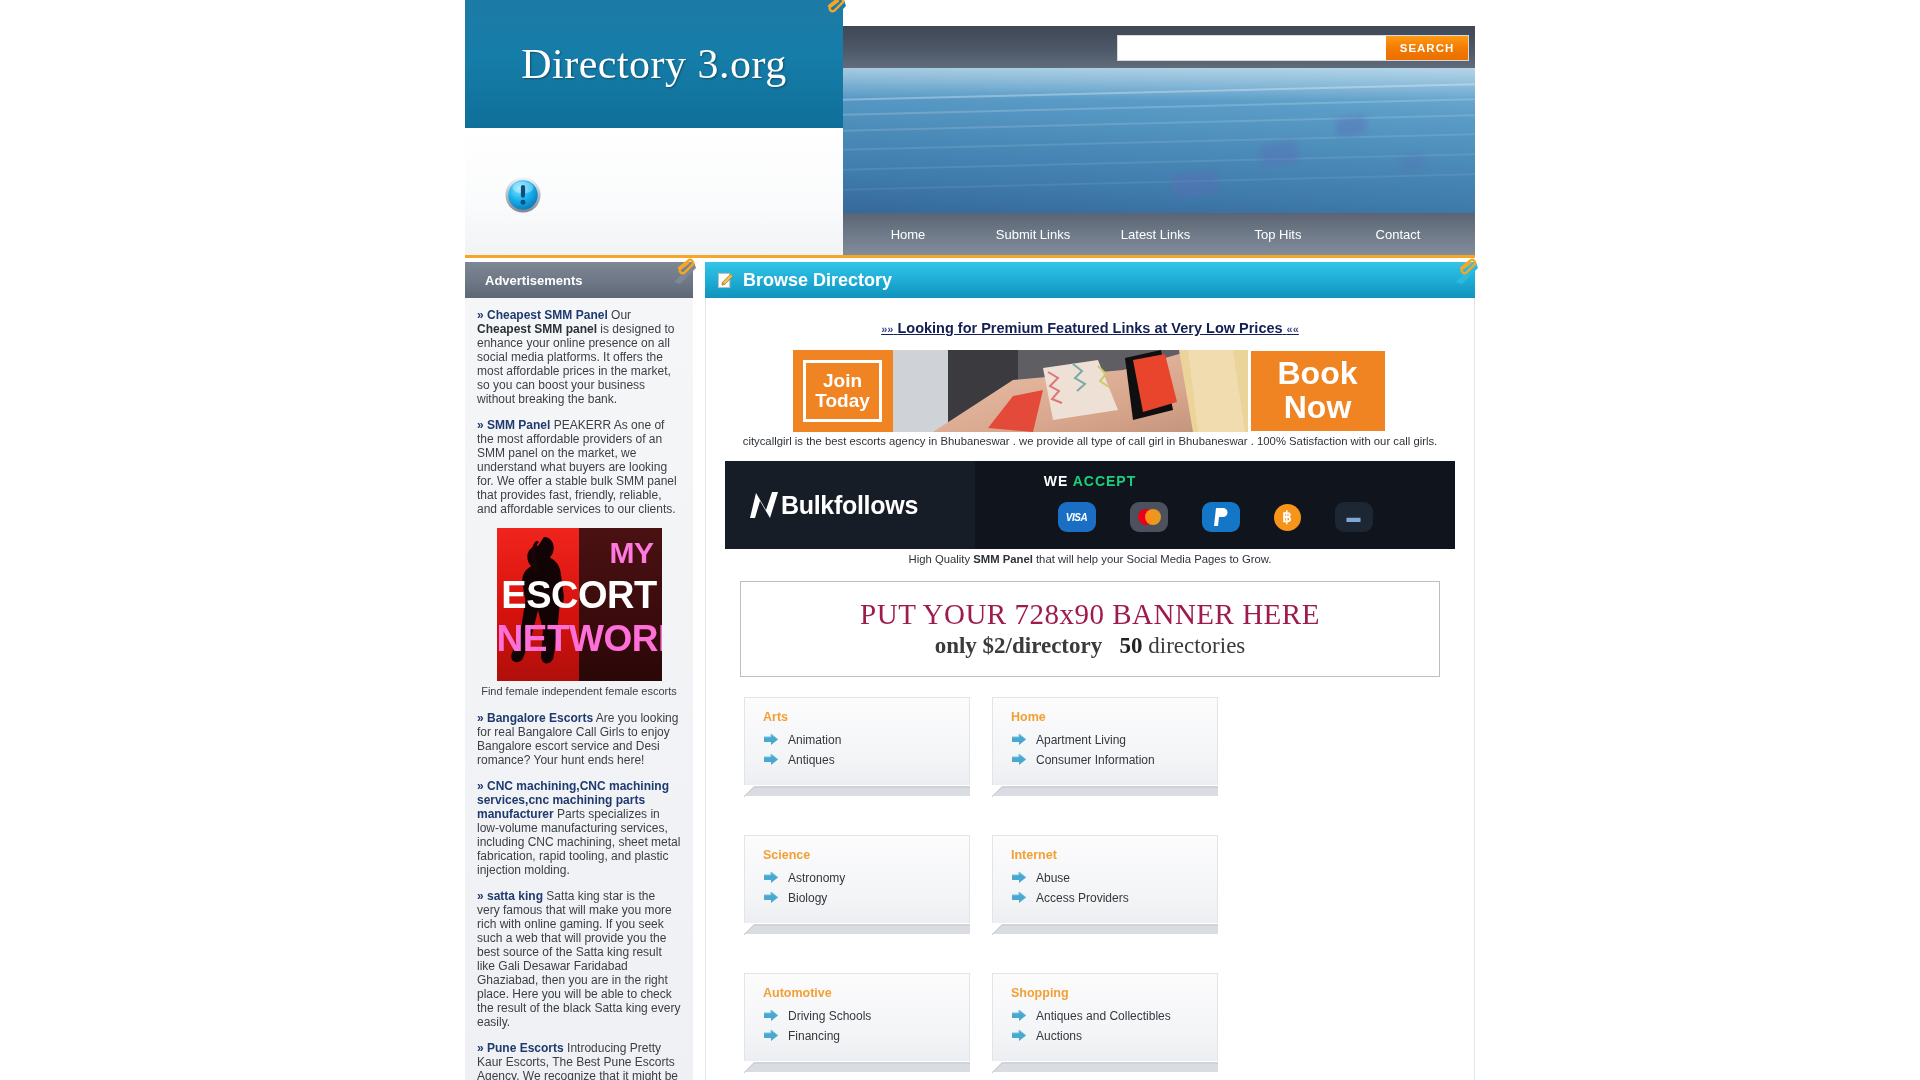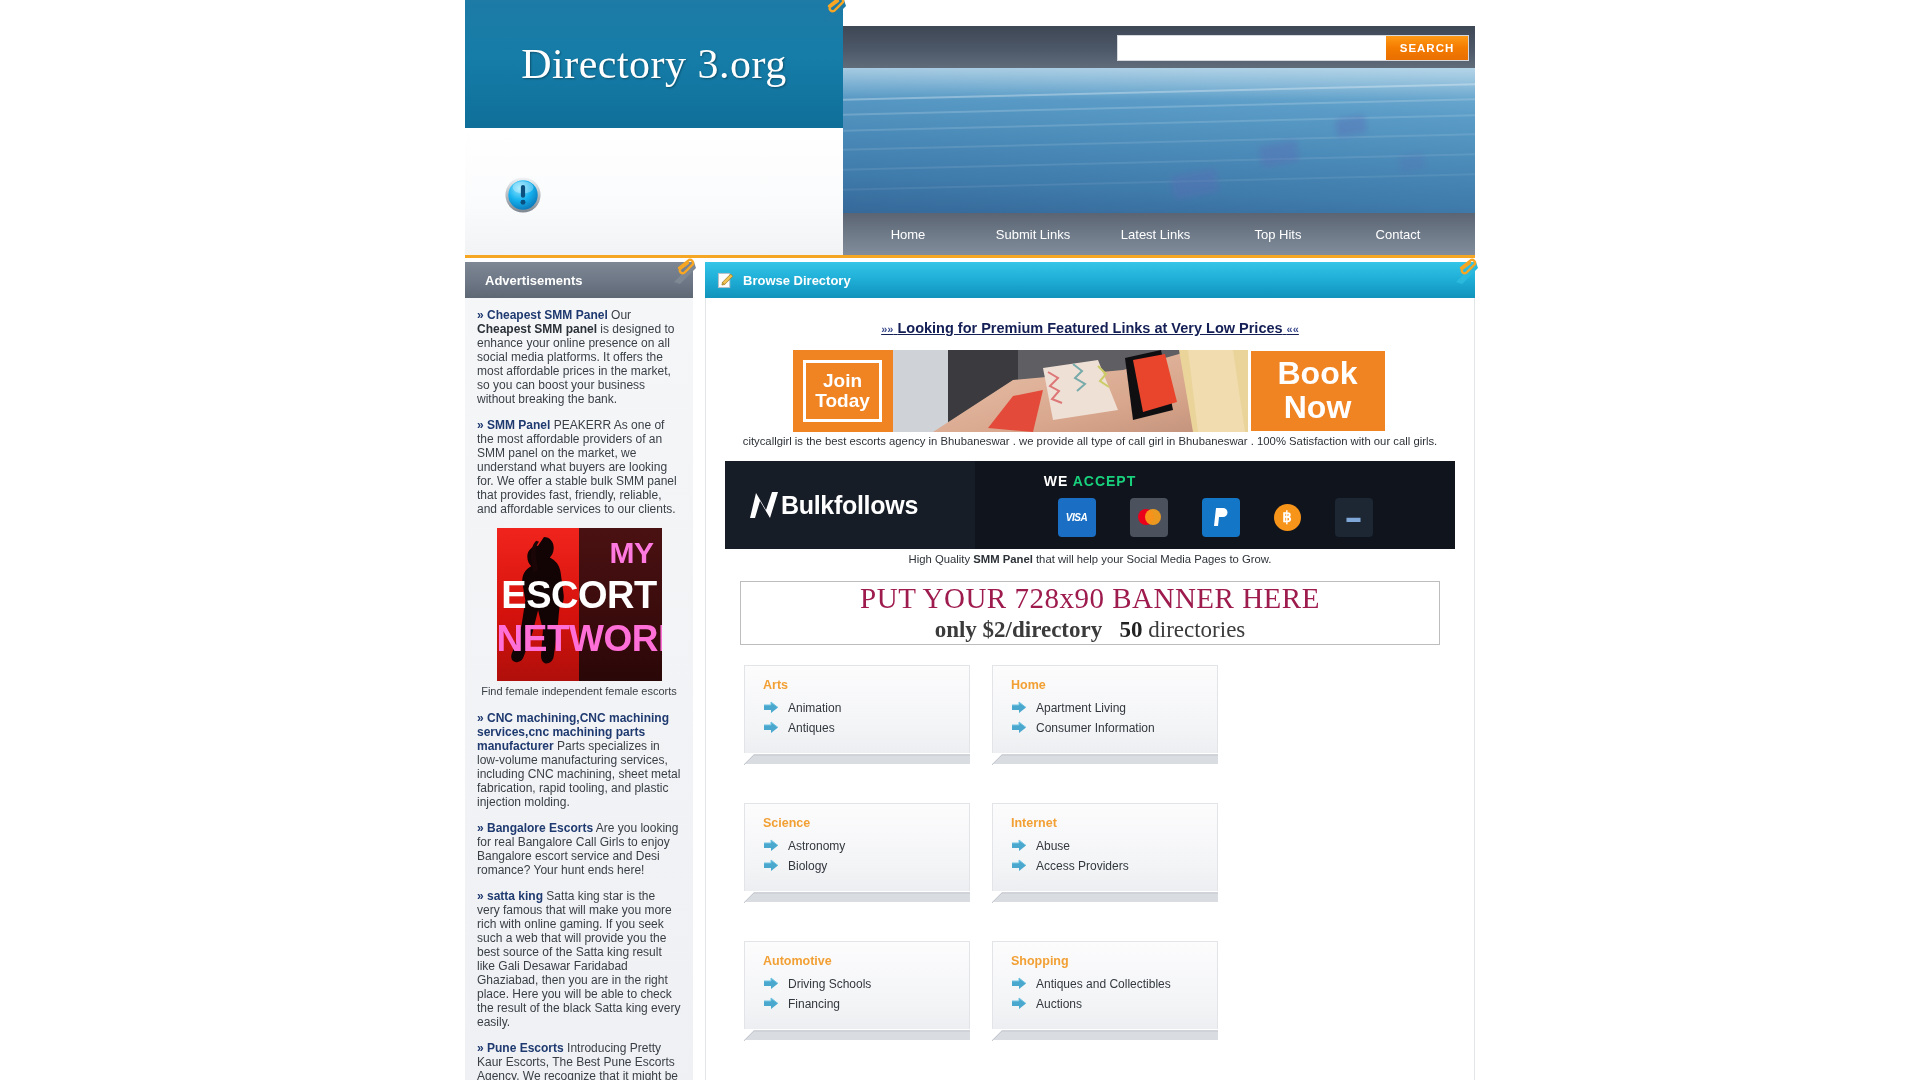--- a/index.html
+++ b/index.html
@@ -129,21 +129,21 @@
   .eb-network { top:92px; font-size:37px; color:#ff6fd8; }
   .eb-caption { font-size:11px; color:#3a3f46; text-align:center; margin: 4px 0 14px 0; }
 
   
   .main { position: absolute; left: 240px; top: 0; width: 770px; }
   .main-head {
     position: relative; height: 36px;
     background: linear-gradient(180deg,#35c5e8 0%, #22b2da 40%, #17a0c9 75%, #1293bb 100%);
     display:flex; align-items:center;
   }
-  .main-head .title { color:#fff; font-size: 13px; font-weight: bold; }
+  .main-head .title { color:#fff; font-size: 18px; font-weight: bold; }
   .pencil-icon { margin-left: 12px; margin-right: 9px; width:17px; height:17px; }
   .main-body {
     background:#ffffff; border:1px solid #e3e6e9; border-top:0;
     padding: 14px 14px 6px 14px; min-height: 620px;
   }
 
   .promo-link {
     display:block; text-align:center; color:#141f55; font-size:14.5px;
     font-weight:bold; text-decoration: underline; margin: 8px 0 14px 0;
   }
@@ -173,33 +173,33 @@
     background:#10141c;
   }
   .bulk-left { position:absolute; left:0; top:0; width:250px; height:100%;
     background:#171d27; display:flex; align-items:center; padding-left:22px; }
   .bulk-logo-txt { color:#fff; font-size:25px; font-weight:bold; letter-spacing:-.3px; }
   .we-accept { position:absolute; left:0; right:0; top:12px; text-align:center;
     font-size:14px; font-weight:bold; color:#ffffff; letter-spacing:1px; }
   .we-accept .grn { color:#19d07d; }
   .pay-row { position:absolute; left:270px; right:20px; top:38px; height:36px;
     display:flex; align-items:center; justify-content:center; gap:34px; }
-  .pay { width:38px; height:39px; border-radius:4px; display:flex; align-items:center;
+  .pay { width:38px; height:30px; border-radius:9px; display:flex; align-items:center;
          justify-content:center; font-size:10px; font-weight:bold; color:#fff; }
   .pay.visa { background:#1a6fc4; font-style:italic; letter-spacing:-.5px; }
   .pay.mc { background:#4b525e; }
   .pay.pp { background:#1476c6; }
   .pay.btc { background:#f7941a; border-radius:50%; width:27px; height:27px; font-size:15px; }
   .pay.card { background:#1d2633; color:#7fa8d8; font-size:14px; }
   .bulk-caption { text-align:center; font-size:11.3px; color:#2d3238; margin: 4px 0 16px 0; }
   .bulk-caption .b { font-weight:bold; }
 
   
   .ph728 {
-    width: 700px; height: 64px; margin: 0 auto 18px auto;
+    width: 700px; height: 96px; margin: 0 auto 18px auto;
     border: 1px solid #bdbdbd; background:#ffffff;
     display:flex; flex-direction:column; align-items:center; justify-content:center;
     font-family:"Liberation Serif", serif;
   }
   .ph728 .l1 { font-size: 29px; color:#9e1b4e; letter-spacing:.5px; line-height:1.1; }
   .ph728 .l2 { font-size: 23px; color:#3b3b3b; margin-top:3px; }
   .ph728 .l2 .b { font-weight:bold; }
   .ph728 .l2 .num { font-weight:bold; color:#222; }
 
   
@@ -320,22 +320,22 @@
                      c-2-2-4-5-4-10 c0-6 5-11 11-11 z" fill="#120405"></path>
             <path d="M22 10 c-4 4-6 12-5 20 l2 12 l5-2 l-2-13 c-1-7 0-13 3-16 z" fill="#1a0607"></path>
           </svg>
           <div class="eb-txt eb-my">MY</div>
           <div class="eb-txt eb-escort">ESCORT</div>
           <div class="eb-txt eb-network">NETWORK</div>
         </div>
         <div class="eb-caption">Find female independent female escorts</div>
 
         <div id="ads-bottom">
+            <div class="ad-item"><span class="chev">» </span><a href="#" class="lnk" style="text-decoration: none;">Bangalore Escorts</a><span> Are you looking for real Bangalore Call Girls to enjoy Bangalore escort service and Desi romance? Your hunt ends here!</span></div>
             <div class="ad-item"><span class="chev">» </span><a href="#" class="lnk" style="text-decoration: none;">CNC machining,CNC machining services,cnc machining parts manufacturer</a><span> Parts specializes in low-volume manufacturing services, including CNC machining, sheet metal fabrication, rapid tooling, and plastic injection molding.</span></div>
-            <div class="ad-item"><span class="chev">» </span><a href="#" class="lnk" style="text-decoration: none;">Bangalore Escorts</a><span> Are you looking for real Bangalore Call Girls to enjoy Bangalore escort service and Desi romance? Your hunt ends here!</span></div>
             <div class="ad-item"><span class="chev">» </span><a href="#" class="lnk" style="text-decoration: none;">satta king</a><span> Satta king star is the very famous that will make you more rich with online gaming. If you seek such a web that will provide you the best source of the Satta king result like Gali Desawar Faridabad Ghaziabad, then you are in the right place. Here you will be able to check the result of the black Satta king every easily.</span></div>
             <div class="ad-item"><span class="chev">» </span><a href="#" class="lnk" style="text-decoration: none;">Pune Escorts</a><span> Introducing Pretty Kaur Escorts, The Best Pune Escorts Agency. We recognize that it might be intimidating</span></div>
           </div>
       </div>
     </div>
 
     <div class="main">
       <div class="main-head">
         <svg class="pencil-icon" viewBox="0 0 18 18">
           <rect x="1.5" y="1.5" width="12" height="15" fill="#fdfdfd" stroke="#b9bec4" stroke-width="1"></rect>

